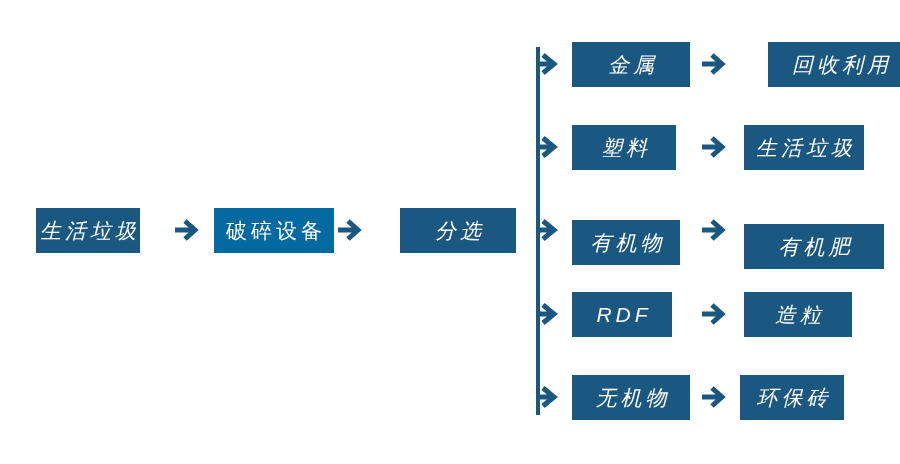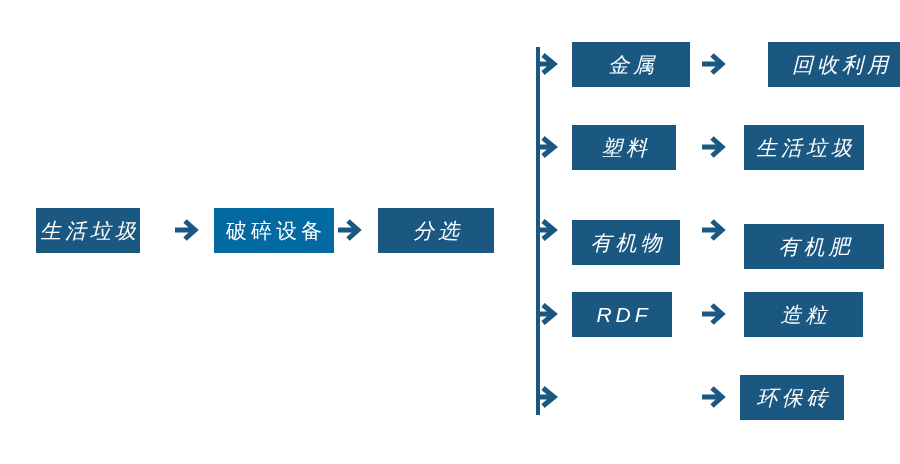--- a/index.html
+++ b/index.html
@@ -40,21 +40,21 @@
   <svg class="arrow" style="left:174px;top:218px" width="28" height="24" viewBox="0 0 28 24">
     <path d="M1 12 H20 M11 3 L21 12 L11 21" stroke="#1a5781" stroke-width="5" fill="none"></path>
   </svg>
 
   <div class="box red" style="left:214px;top:208px;width:120px">破碎设备</div>
 
   <svg class="arrow" style="left:337px;top:218px" width="28" height="24" viewBox="0 0 28 24">
     <path d="M1 12 H20 M11 3 L21 12 L11 21" stroke="#1a5781" stroke-width="5" fill="none"></path>
   </svg>
 
-  <div class="box blue" style="left:378px;top:208px;width:116px">分选</div>
+  <div class="box blue" style="left:400px;top:208px;width:116px">分选</div>
 
   <div class="trunk"></div>
 
   <svg class="arrow" style="left:538px;top:52px" width="24" height="24" viewBox="0 0 24 24">
     <path d="M0 12 H13 M5 3 L16 12 L5 21" stroke="#1a5781" stroke-width="5" fill="none"></path>
   </svg>
   <div class="box blue" style="left:572px;top:42px;width:118px">金属</div>
   <svg class="arrow" style="left:701px;top:52px" width="28" height="24" viewBox="0 0 28 24">
     <path d="M1 12 H20 M11 3 L21 12 L11 21" stroke="#1a5781" stroke-width="5" fill="none"></path>
   </svg>
@@ -78,23 +78,24 @@
   </svg>
   <div class="box blue" style="left:744px;top:224px;width:140px">有机肥</div>
 
   <svg class="arrow" style="left:538px;top:302px" width="24" height="24" viewBox="0 0 24 24">
     <path d="M0 12 H13 M5 3 L16 12 L5 21" stroke="#1a5781" stroke-width="5" fill="none"></path>
   </svg>
   <div class="box blue" style="left:572px;top:292px;width:100px">RDF</div>
   <svg class="arrow" style="left:701px;top:302px" width="28" height="24" viewBox="0 0 28 24">
     <path d="M1 12 H20 M11 3 L21 12 L11 21" stroke="#1a5781" stroke-width="5" fill="none"></path>
   </svg>
-  <div class="box blue" style="left:744px;top:292px;width:119px">造粒</div>
+  <div class="box blue" style="left:744px;top:292px;width:108px">造粒</div>
 
   <svg class="arrow" style="left:538px;top:385px" width="24" height="24" viewBox="0 0 24 24">
     <path d="M0 12 H13 M5 3 L16 12 L5 21" stroke="#1a5781" stroke-width="5" fill="none"></path>
   </svg>
+  <div class="box blue" style="left:572px;top:375px;width:118px">无机物</div>
   <svg class="arrow" style="left:701px;top:385px" width="28" height="24" viewBox="0 0 28 24">
     <path d="M1 12 H20 M11 3 L21 12 L11 21" stroke="#1a5781" stroke-width="5" fill="none"></path>
   </svg>
   <div class="box blue" style="left:740px;top:375px;width:104px">环保砖</div>
 
 </div>
 
 </body></html>

